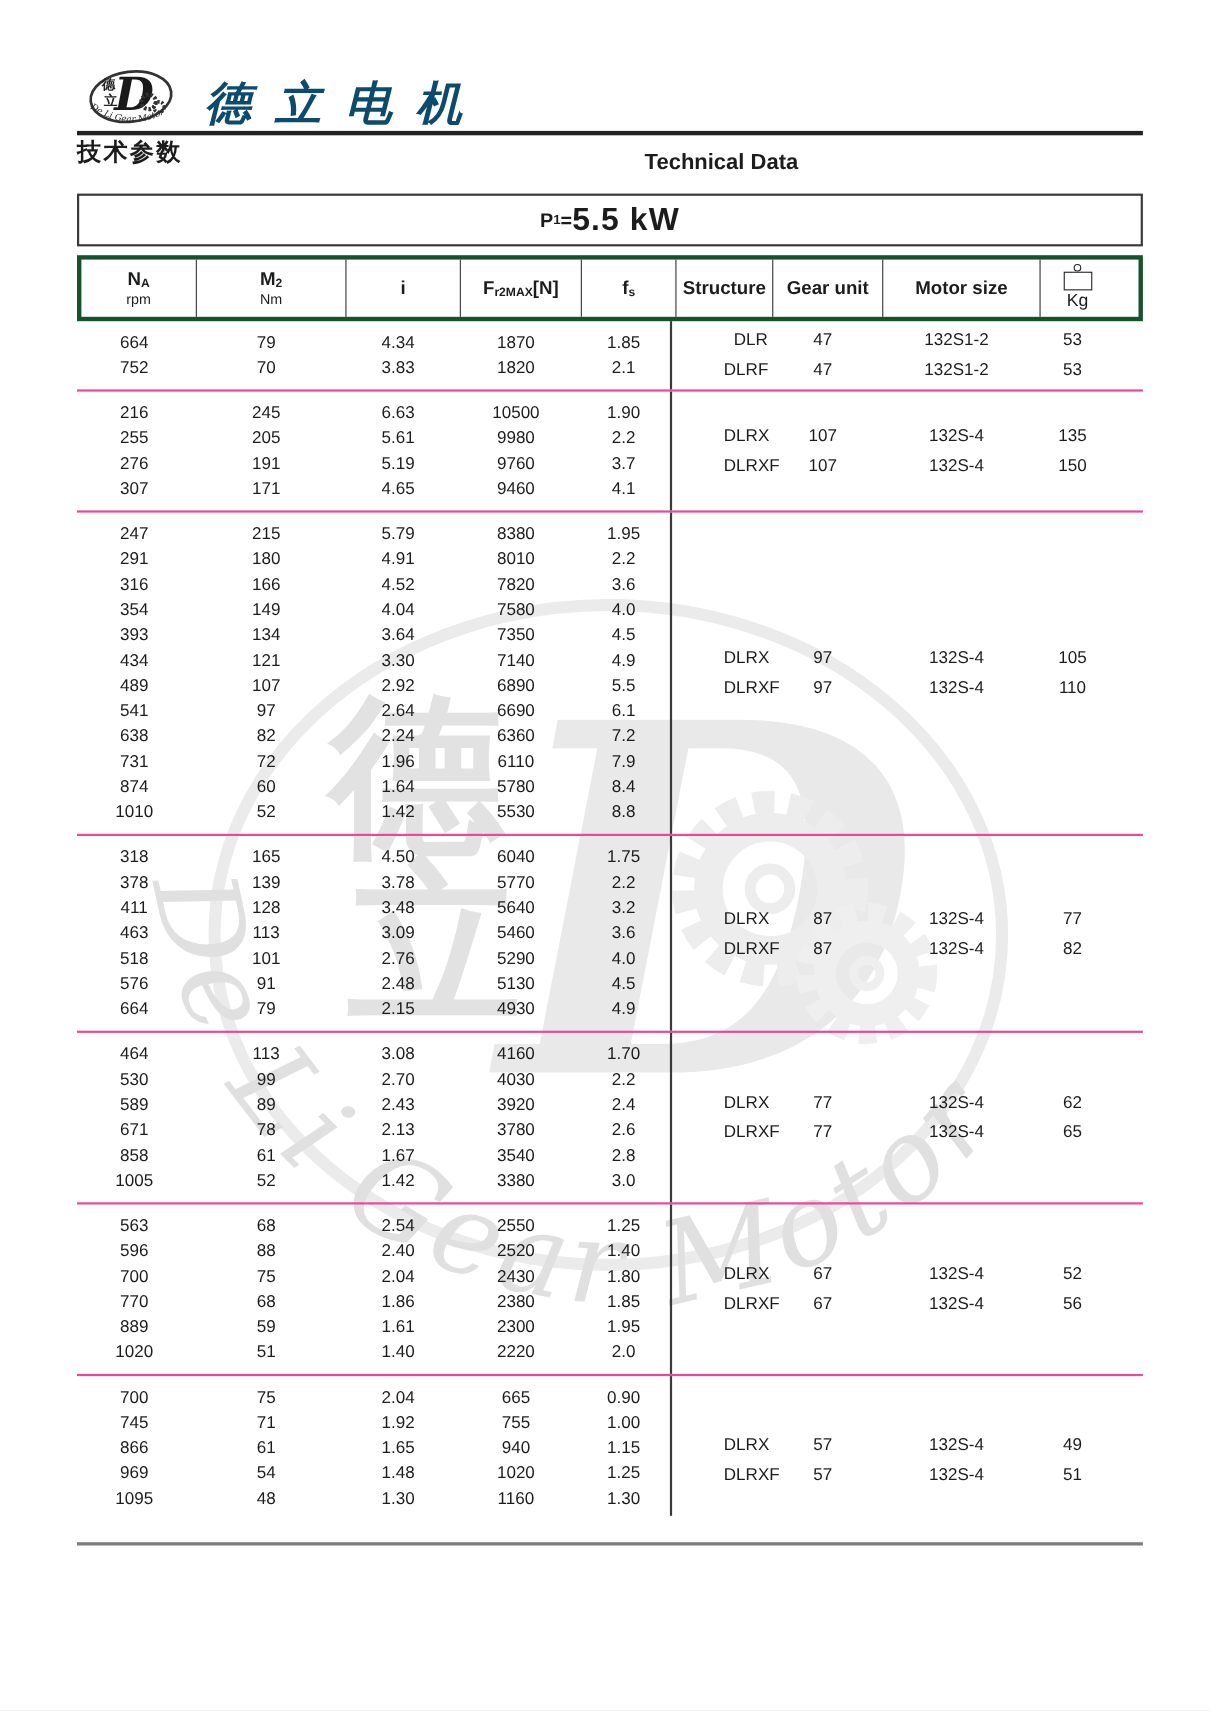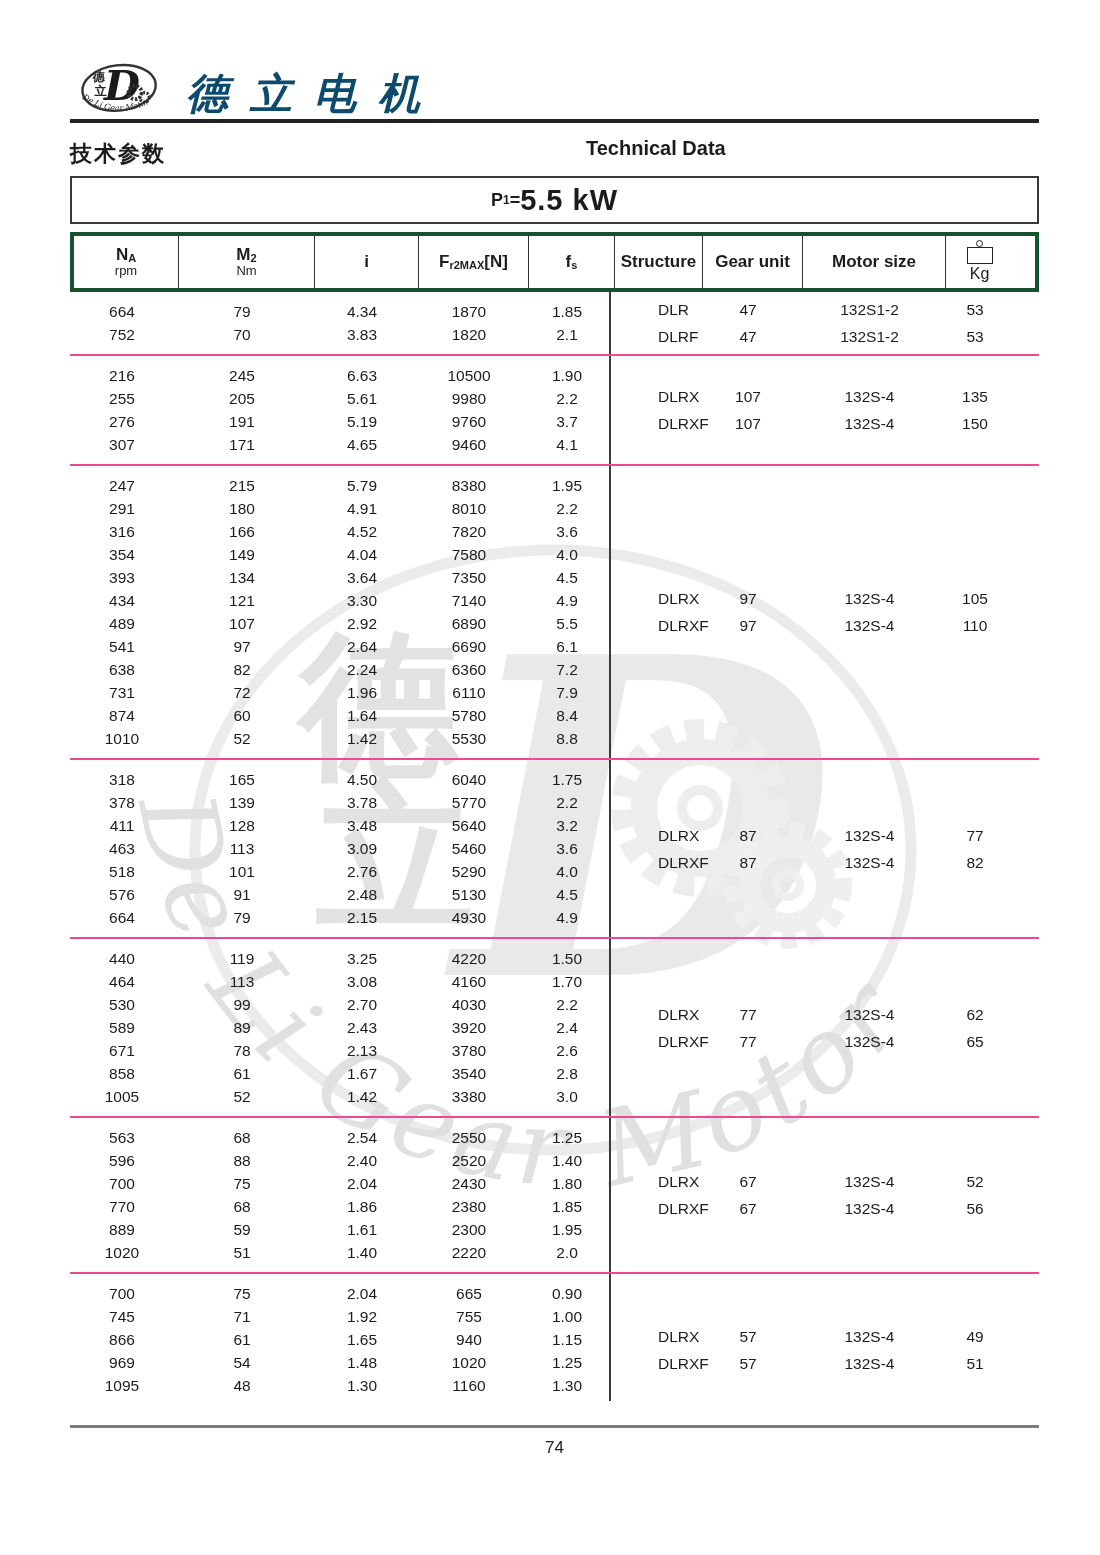--- a/index.html
+++ b/index.html
@@ -18,21 +18,21 @@
   .brand-row { display:flex; align-items:flex-start; padding-top:52px; height:119px; }
   .brand-logo { width:100px; height:68px; flex:0 0 auto; }
   .brand-name {
     font-family:"DejaVu Serif", serif; font-weight:bold; font-style:italic;
     font-size:42px; letter-spacing:22px; margin-left:16px; margin-top:14px; color:#0c4a6e;
     white-space:nowrap;
   }
   .top-rule { height:4px; background:#222; }
 
   
-  .section-titles { position:relative; height:44px; padding-top:16px; }
+  .section-titles { position:relative; height:44px; padding-top:0; }
   .title-cn { font-size:22px; font-weight:bold; letter-spacing:2px; }
   .title-en { position:absolute; left:516px; top:14px; font-size:20px; font-weight:bold; }
 
   
   .power-box {
     margin-top:9px; height:48px; border:2px solid #3a3a3a;
     display:flex; align-items:center; justify-content:center;
   }
   .power-prefix { font-size:18px; font-weight:bold; }
   .power-sub { font-size:12px; font-weight:bold; vertical-align:-0.25em; }
@@ -64,21 +64,21 @@
   .group::after {
     content:''; position:absolute; left:539px; top:0; bottom:0; width:1.7px; background:#3a3a3a;
   }
   .group:last-child { border-bottom:none; padding-bottom:28px; }
   .group:last-child::after { bottom:24px; }
   .row { display:grid; grid-template-columns:104px 136px 104px 110px 86px; height:23px; line-height:23px; }
   .cell { text-align:center; font-size:15.5px; }
   .ann { position:absolute; left:540px; top:50%; transform:translateY(-50%); width:399px; }
   .ann-row { display:grid; grid-template-columns:88px 100px 143px 68px; height:27px; line-height:27px; }
   .ann-cell { text-align:center; font-size:15.5px; }
-  .ann-cell.structure { text-align:left; padding-left:48px; }
+  .ann-cell.structure { text-align:right; padding-left:48px; }
 
   
   .bottom-rule { height:3px; background:#7d7d7d; margin-top:0px; }
   .page-number { text-align:center; font-size:17px; margin-top:10px; }
 </style>
 </head>
 <body>
 
 <div class="page">
 
@@ -409,27 +409,20 @@
             <div class="ann-row">
               <span class="ann-cell structure">DLRXF</span>
               <span class="ann-cell">87</span>
               <span class="ann-cell">132S-4</span>
               <span class="ann-cell">82</span>
             </div>
           </div>
         </div>
         <div class="group">
           <div class="row">
-            <span class="cell">440</span>
-            <span class="cell">119</span>
-            <span class="cell">3.25</span>
-            <span class="cell">4220</span>
-            <span class="cell">1.50</span>
-          </div>
-          <div class="row">
             <span class="cell">464</span>
             <span class="cell">113</span>
             <span class="cell">3.08</span>
             <span class="cell">4160</span>
             <span class="cell">1.70</span>
           </div>
           <div class="row">
             <span class="cell">530</span>
             <span class="cell">99</span>
             <span class="cell">2.70</span>
@@ -584,16 +577,15 @@
               <span class="ann-cell structure">DLRXF</span>
               <span class="ann-cell">57</span>
               <span class="ann-cell">132S-4</span>
               <span class="ann-cell">51</span>
             </div>
           </div>
         </div>
       </div>
 
     <div class="bottom-rule"></div>
-    <div class="page-number">74</div>
 
   </div>
 </div>
 
 </body></html>

